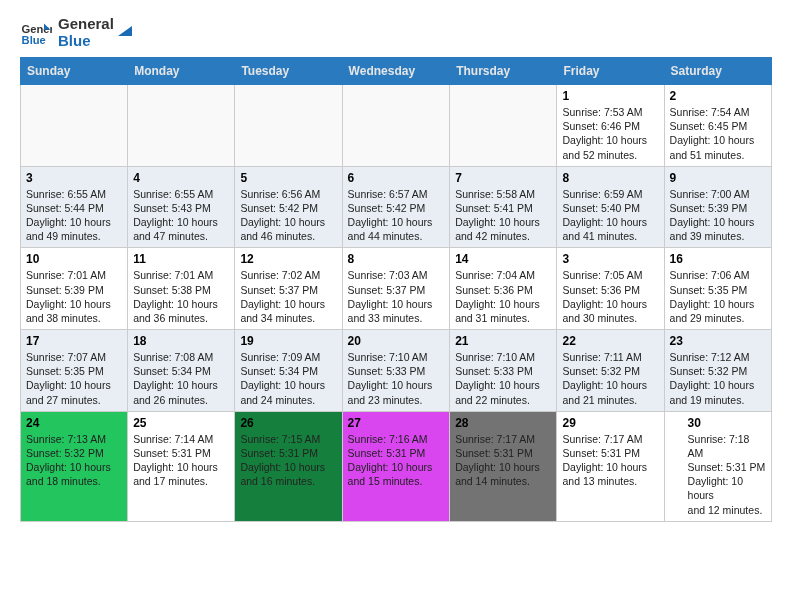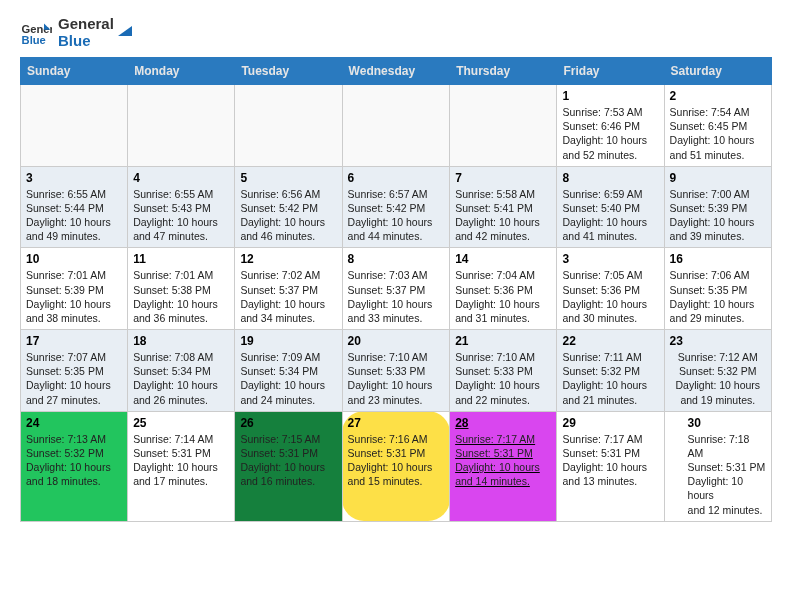--- a/index.html
+++ b/index.html
@@ -285,21 +285,21 @@
         </td>
         <td style="background: rgb(232, 238, 244);">
           <span class="day-num">22</span>
           <div class="day-info" style="white-space: pre-wrap;">Sunrise: 7:11 AM
 Sunset: 5:32 PM
 Daylight: 10 hours
 and 21 minutes.</div>
         </td>
         <td style="background: rgb(232, 238, 244);">
           <span class="day-num">23</span>
-          <div class="day-info" style="white-space: pre-wrap; text-align: center;">Sunrise: 7:12 AM
+          <div class="day-info" style="white-space: pre-wrap;">Sunrise: 7:12 AM
 Sunset: 5:32 PM
 Daylight: 10 hours
 and 19 minutes.</div>
         </td>
       </tr>
       <tr>
         <td style="background: #22c55e;">
           <span class="day-num">24</span>
           <div class="day-info" style="white-space: pre-wrap;">Sunrise: 7:13 AM
 Sunset: 5:32 PM
@@ -313,28 +313,28 @@
 Daylight: 10 hours
 and 17 minutes.</div>
         </td>
         <td style="background: #15803d;">
           <span class="day-num">26</span>
           <div class="day-info" style="white-space: pre-wrap;">Sunrise: 7:15 AM
 Sunset: 5:31 PM
 Daylight: 10 hours
 and 16 minutes.</div>
         </td>
-        <td style="background: #fde047; border-radius: 22px;">
+        <td style="background: #d946ef;">
           <span class="day-num">27</span>
           <div class="day-info" style="white-space: pre-wrap;">Sunrise: 7:16 AM
 Sunset: 5:31 PM
 Daylight: 10 hours
 and 15 minutes.</div>
         </td>
-        <td style="background: #d946ef; text-decoration: underline;">
+        <td style="background: #737373;">
           <span class="day-num">28</span>
           <div class="day-info" style="white-space: pre-wrap;">Sunrise: 7:17 AM
 Sunset: 5:31 PM
 Daylight: 10 hours
 and 14 minutes.</div>
         </td>
         <td style="background: rgb(255, 255, 255);">
           <span class="day-num">29</span>
           <div class="day-info" style="white-space: pre-wrap;">Sunrise: 7:17 AM
 Sunset: 5:31 PM

